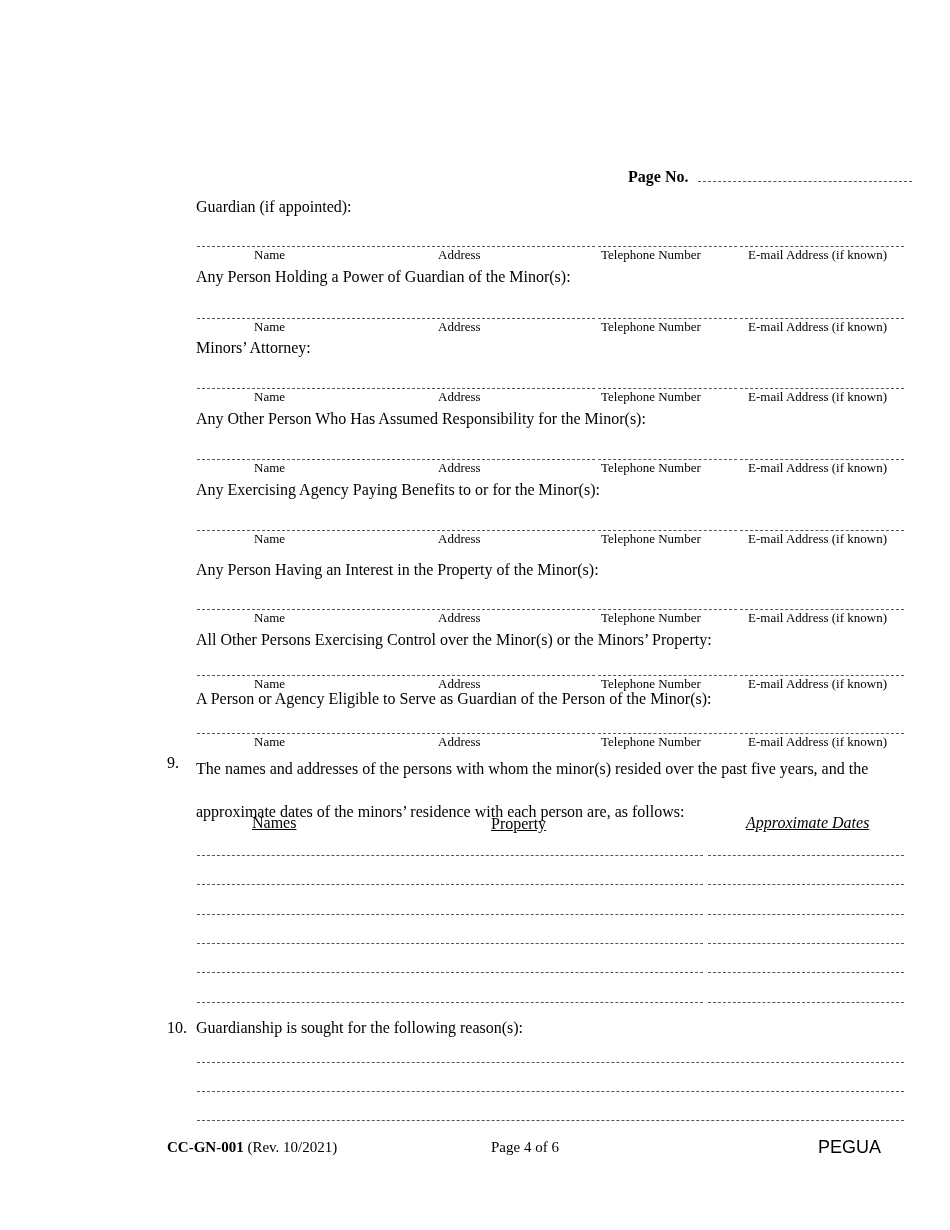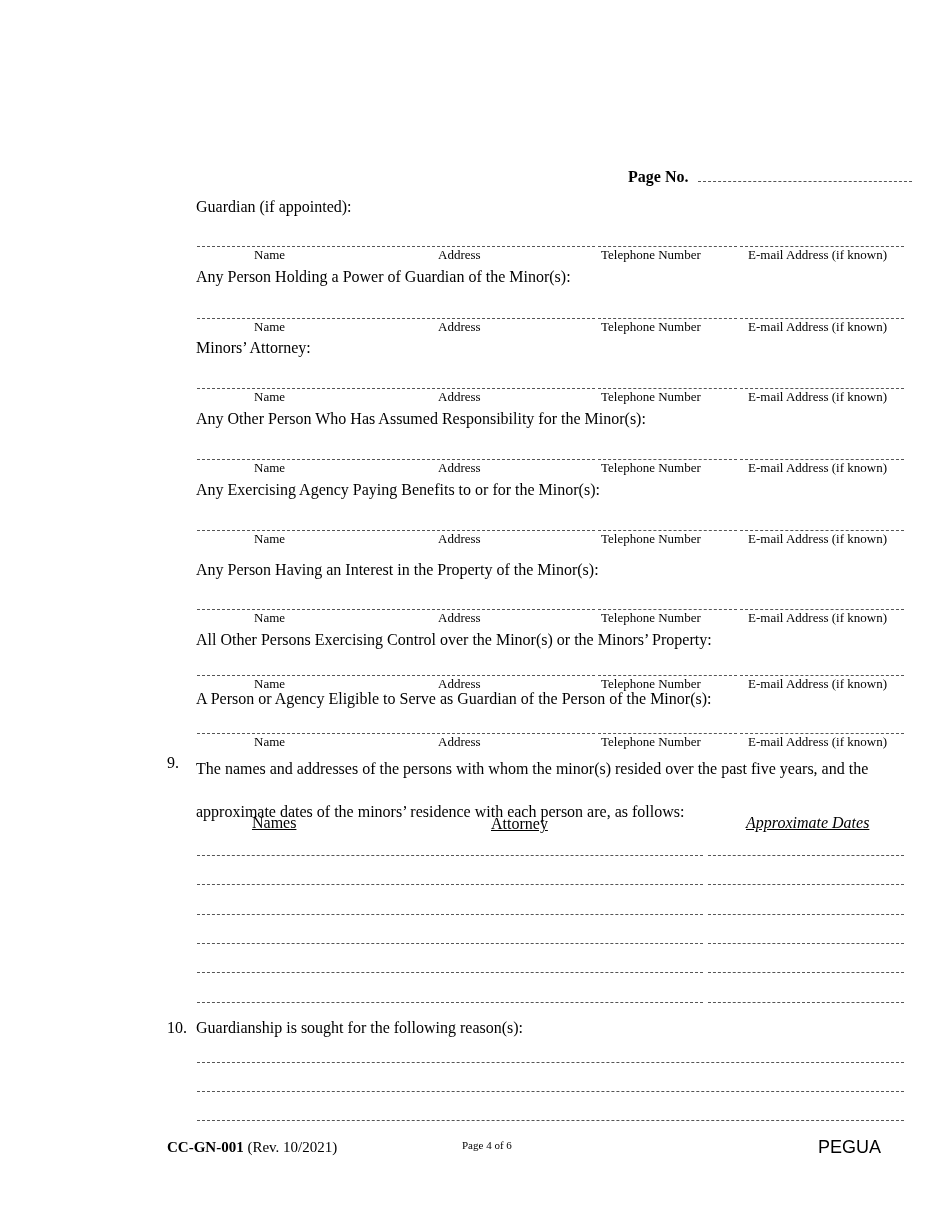--- a/index.html
+++ b/index.html
@@ -13,21 +13,21 @@
   .sig-row .seg { position: absolute; top: 0; border-top: 1px dashed #555; }
   .sig-row .cap { position: absolute; top: 1px; font-size: 13px; white-space: nowrap; }
   .item-num { font-size: 16px; }
   .para { left: 196px; font-size: 16px; line-height: 43px; width: 725px; }
   .col-head { font-size: 16px; text-decoration: underline; white-space: nowrap; }
   .res-row { left: 197px; width: 707px; height: 2px; }
   .res-row .seg { position: absolute; top: 0; border-top: 1px dashed #555; }
   .reason-line { left: 197px; width: 707px; border-top: 1px dashed #555; }
   .footer-left { left: 167px; top: 1139px; font-size: 15px; white-space: nowrap; }
   .footer-left b { font-weight: bold; }
-  .footer-center { left: 462px; top: 1139px; font-size: 11px; white-space: nowrap; }
+  .footer-center { left: 491px; top: 1139px; font-size: 15px; white-space: nowrap; }
   .footer-right { left: 818px; top: 1137px; font-size: 18px; font-family: "Liberation Sans", sans-serif; white-space: nowrap; }
 </style>
 </head>
 <body>
 
 <div class="abs case-no">
   <span>Page No.</span>
   <span class="case-line"></span>
 </div>
 
@@ -110,21 +110,21 @@
       <span class="cap" style="left: 57px;">Name</span>
       <span class="cap" style="left: 241px;">Address</span>
       <span class="cap" style="left: 404px;">Telephone Number</span>
       <span class="cap" style="left: 551px;">E-mail Address (if known)</span>
     </div>
   </div>
 
 <div class="abs item-num" style="left:167px; top:754px;">9.</div>
 <div class="abs para" style="top:747px;">The names and addresses of the persons with whom the minor(s) resided over the past five years, and the approximate dates of the minors’ residence with each person are, as follows:</div>
 <div class="abs col-head" style="left:252px; top:814px;">Names</div>
-<div class="abs col-head" style="left:491px; top:815px;">Attorney</div>
+<div class="abs col-head" style="left:491px; top:815px;">Property</div>
 <div class="abs col-head" style="left:746px; top:814px;font-style:italic;">Approximate Dates</div>
 <div id="res-rows">
     <div class="abs res-row" style="top: 855px;">
       <div class="seg" style="left: 0px; width: 506px;"></div>
       <div class="seg" style="left: 511px; width: 196px;"></div>
     </div>
     <div class="abs res-row" style="top: 884px;">
       <div class="seg" style="left: 0px; width: 506px;"></div>
       <div class="seg" style="left: 511px; width: 196px;"></div>
     </div>

